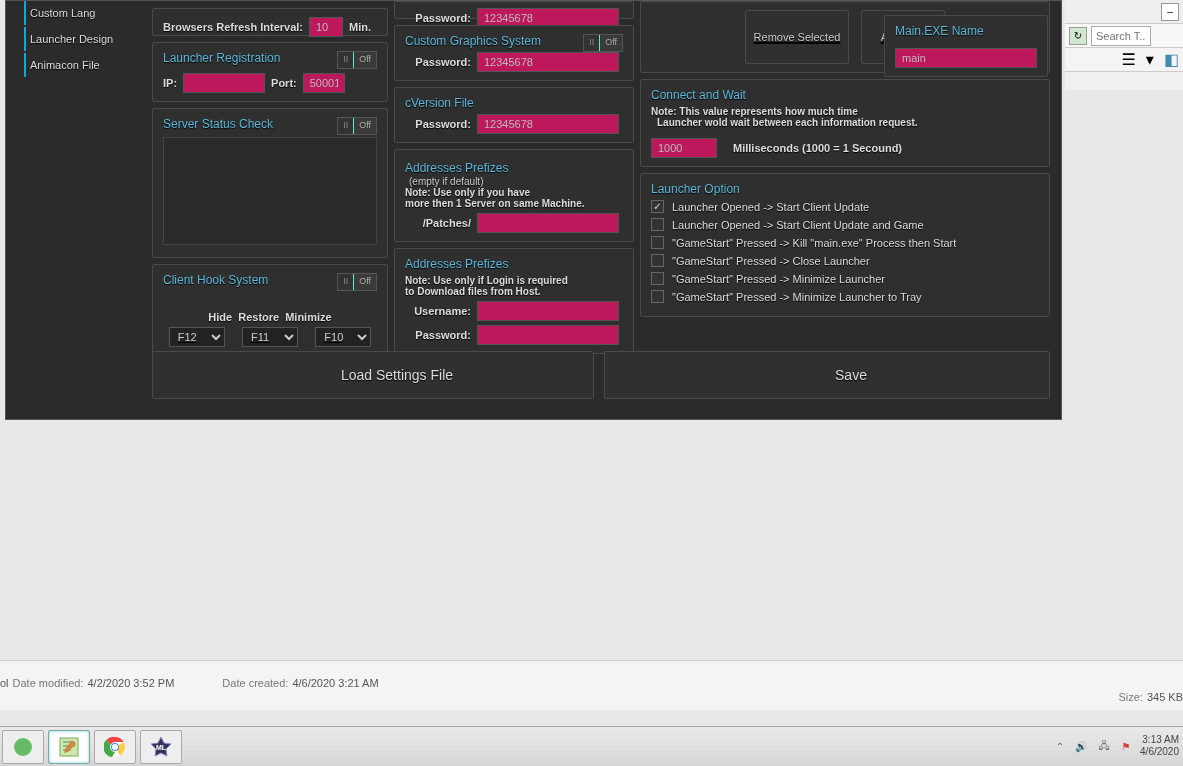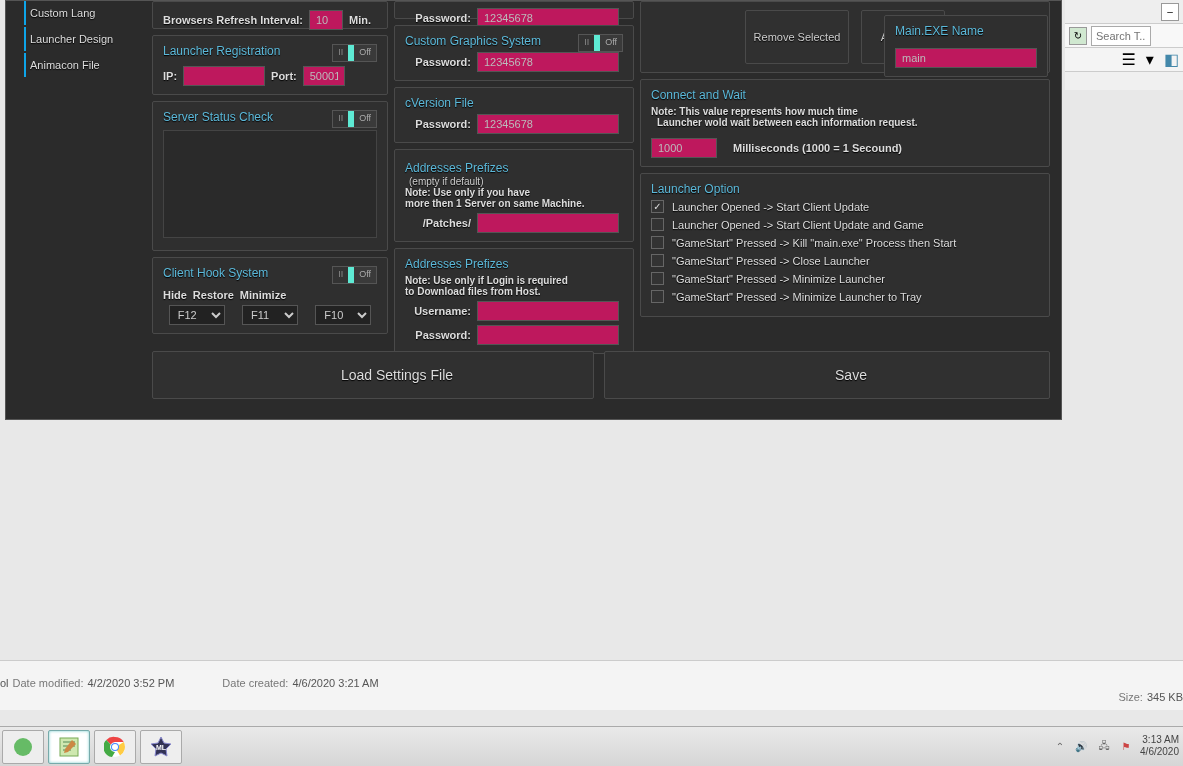--- a/index.html
+++ b/index.html
@@ -14,21 +14,21 @@
 .section { background: #2f2f2f; border: 1px solid #4a4a4a; border-radius: 2px; margin-bottom: 6px; padding: 8px 10px; }
 .sec-title { font-size: 12px; color: #5bb8d9; text-shadow: 0 1px 1px #000; margin-bottom: 4px; }
 .sec-label { font-size: 11px; color: #ddd; text-shadow: 0 1px 1px #000; font-weight: bold; }
 .sec-note { font-size: 10px; color: #ccc; text-shadow: 0 1px 1px #000; }
 .sec-note-b { font-size: 10px; color: #ddd; text-shadow: 0 1px 1px #000; font-weight: bold; }
 
 .txt-input { background: #be185d; border: 1px solid #555; color: #bbb; font-size: 11px; padding: 2px 6px; height: 20px; }
 
 .toggle { position: absolute; right: 10px; display: flex; border: 1px solid #555; height: 18px; }
 .toggle span { font-size: 9px; padding: 2px 5px; color: #888; background: #333; }
-.toggle .on { border-right: 6px solid #5eead4; }
+.toggle .on { border-right: 1px solid #5eead4; }
 .toggle .off { background: #3a3a3a; color: #aaa; }
 
 .row { display: flex; align-items: center; gap: 6px; margin-top: 4px; }
 
 .bigbtn { background: #303030; border: 1px solid #4a4a4a; color: #ddd; font-size: 14px; text-shadow: 0 1px 1px #000; height: 48px; display: flex; align-items: center; justify-content: center; cursor: pointer; border-radius: 2px; padding-left: 48px; }
 
 .dark-btn { background: #303030; border: 1px solid #4a4a4a; color: #ccc; font-size: 11px; text-shadow: 0 1px 1px #000; display: flex; align-items: center; justify-content: center; cursor: pointer; border-radius: 2px; }
 
 .select { background: #222; border: 1px solid #555; color: #ccc; font-size: 11px; height: 20px; width: 56px; padding: 0 4px; }
 
@@ -75,21 +75,21 @@
 </div>
 
 <div class="app-window">
 
   <div class="sidebar">
     <div class="side-item">Custom Lang</div>
     <div class="side-item">Launcher Design</div>
     <div class="side-item">Animacon File</div>
   </div>
 
-  <div class="col" style="left:146px; top:0; width:236px;">
+  <div class="col" style="left:146px; top:7px; width:236px;">
     <div class="section" style="height:28px; padding-top:4px;">
       <div class="row">
         <span class="sec-label">Browsers Refresh Interval:</span>
         <input class="txt-input" style="width: 34px;" value="10">
         <span class="sec-label">Min.</span>
       </div>
     </div>
 
     <div class="section" style="position:relative;">
       <div class="toggle" style="top:8px;">
@@ -113,26 +113,26 @@
       <div class="sec-title">Server Status Check</div>
       <div style="margin-top:6px; height:108px; border:1px solid #444; background:#2a2a2a;"></div>
     </div>
 
     <div class="section" style="position:relative;">
       <div class="toggle" style="top:8px;">
           <span class="on">II</span>
           <span class="off">Off</span>
         </div>
       <div class="sec-title">Client Hook System</div>
-      <div class="row" style="justify-content:flex-start; margin-top:9px;">
+      <div class="row" style="justify-content:center; margin-top:24px;">
         <span class="sec-label">Hide</span>
         <span class="sec-label">Restore</span>
         <span class="sec-label">Minimize</span>
       </div>
-      <div class="row" style="justify-content:space-around;">
+      <div class="row" style="justify-content:space-around;text-decoration:underline;">
         <select class="select"><option>F12</option></select>
         <select class="select"><option>F11</option></select>
         <select class="select"><option>F10</option></select>
       </div>
     </div>
   </div>
 
   <div class="col" style="left:388px; top:0; width:240px;">
     <div class="section" style="height:18px; padding:2px 10px;">
       <div class="row">
@@ -181,21 +181,21 @@
         <input class="txt-input" style="width: 142px;" value="">
       </div>
       <div class="row">
         <span class="sec-label" style="width:66px; text-align:right;">Password:</span>
         <input class="txt-input" style="width: 142px;" value="">
       </div>
     </div>
   </div>
 
   <div class="col" style="left:634px; top:0; width:410px;">
-    <div class="section" style="height:72px; display:flex; gap:12px; justify-content:center;">
+    <div class="section" style="height:72px; display:flex; gap:12px; justify-content:center;text-decoration:underline;">
       <div class="dark-btn" style="width:104px; height:54px;">Remove Selected</div>
       <div class="dark-btn" style="width:84px; height:54px;">Add New</div>
     </div>
 
     <div class="section">
       <div class="sec-title">Connect and Wait</div>
       <div class="sec-note-b">Note: This value represents how much time</div>
       <div class="sec-note-b" style="margin-left:6px;">Launcher wold wait between each information request.</div>
       <div class="row" style="margin-top:10px;">
         <input class="txt-input" style="width: 66px;" value="1000">

